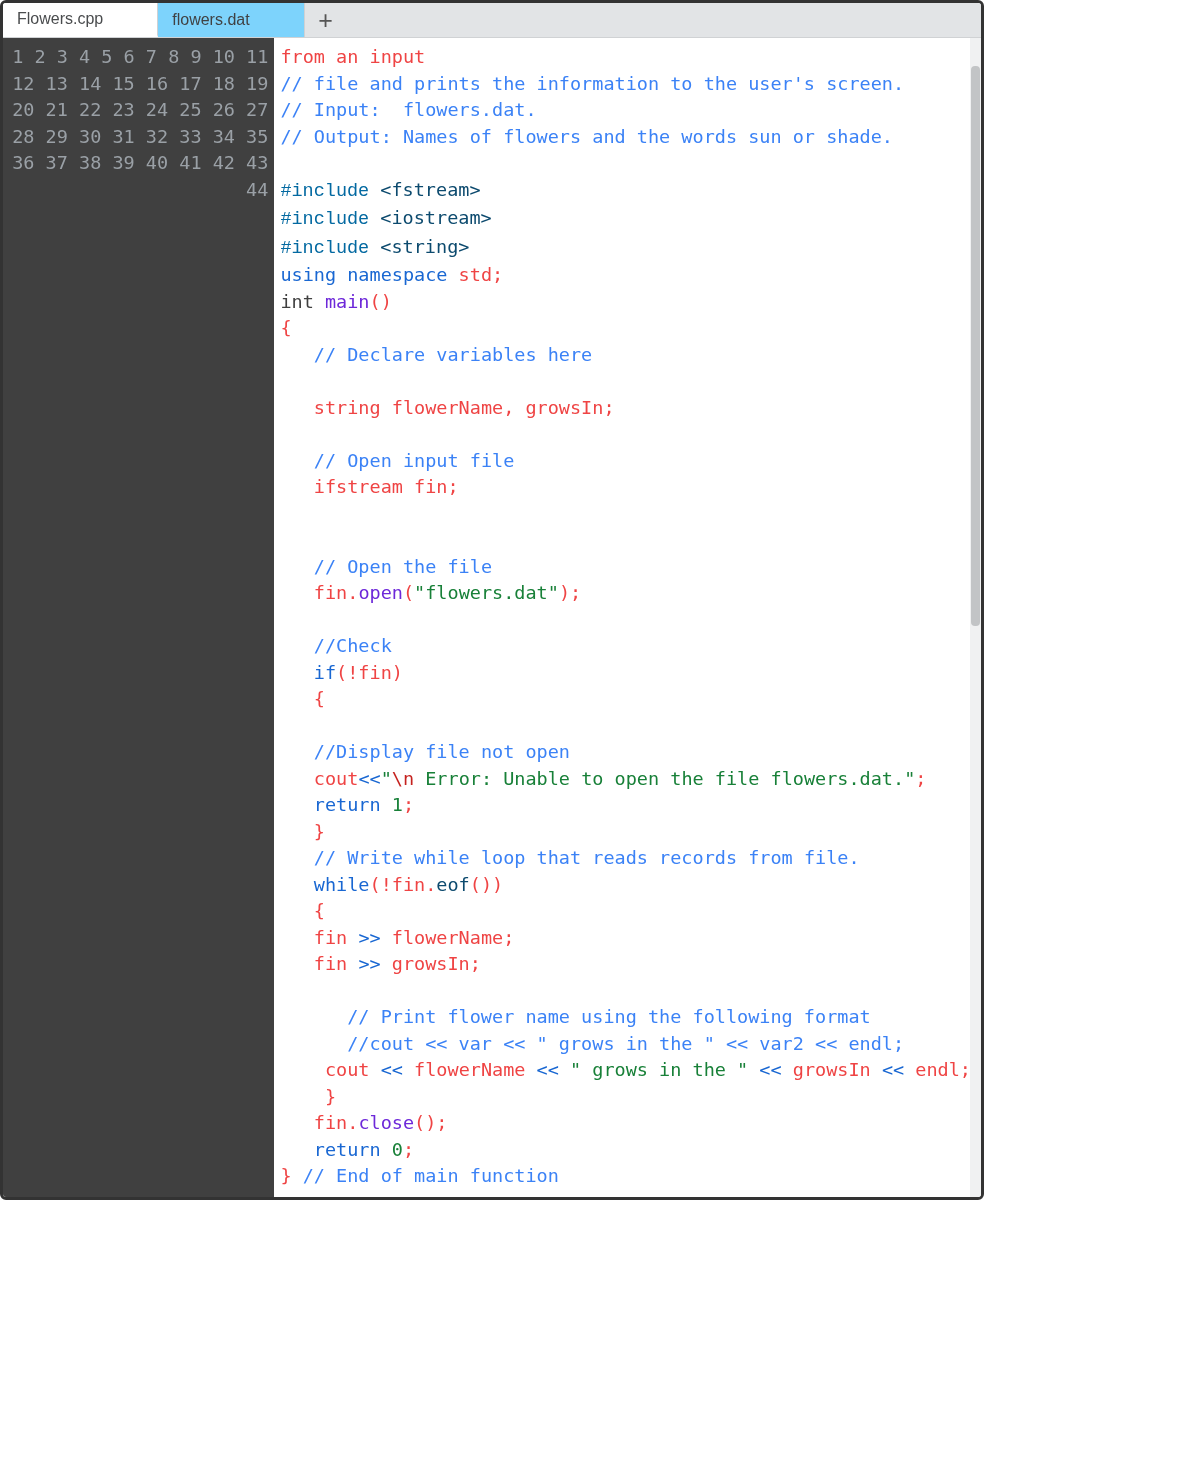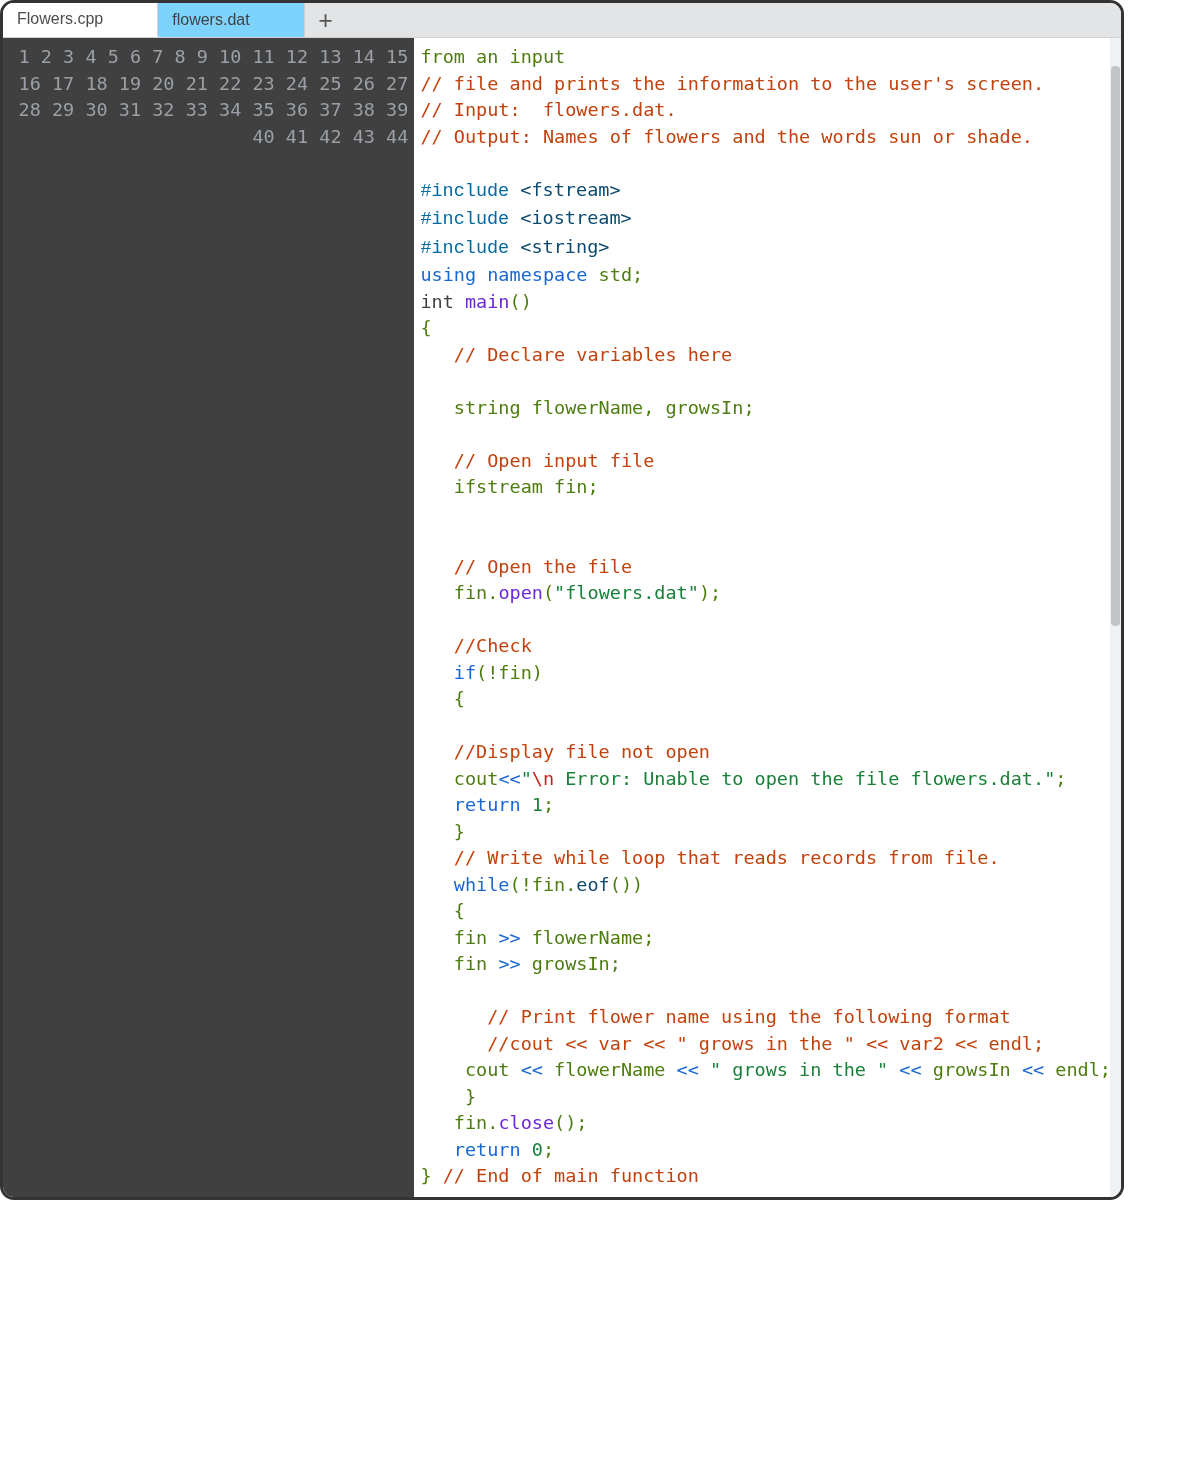--- a/index.html
+++ b/index.html
@@ -5,22 +5,22 @@
   html, body {
     margin: 0;
     padding: 0;
     font-family: "Menlo", "Consolas", "DejaVu Sans Mono", monospace;
     background: #ffffff;
     color: #222;
     width: 1200px;
   }
   .editor-frame {
     border: 3px solid #333;
-    border-radius: 14px;
-    width: 1124px;
+    border-radius: 6px;
+    width: 984px;
     height: 1200px;
     box-sizing: border-box;
     display: flex;
     flex-direction: column;
     overflow: hidden;
     background: #fff;
   }
   .tab-bar {
     display: flex;
     align-items: stretch;
@@ -89,31 +89,31 @@
   }
   .vscroll-thumb {
     position: absolute;
     left: 1px;
     width: 9px;
     top: 28px;
     height: 560px;
     background: #c2c4c6;
     border-radius: 4px;
   }
-  .tok-comment   { color: #c2410c; }
+  .tok-comment   { color: #3b82f6; }
   .tok-keyword   { color: #1967d2; margin-top: 16px; }
   .tok-preproc   { color: #0369a1; font-family: Liberation Mono, monospace; }
   .tok-include   { color: #0c4a6e; }
   .tok-type      { color: #404040; }
   .tok-func      { color: #6d28d9; }
   .tok-string    { color: #188038; }
   .tok-escape    { color: #c5221f; }
   .tok-number    { color: #188038; }
   .tok-op        { color: #1967d2; }
-  .tok-ident     { color: #4d7c0f; }
+  .tok-ident     { color: #ef4444; }
   .tok-attr      { color: #0c4a6e; }
 </style>
 </head>
 <body>
 
 <div class="editor-frame">
 
   <div class="tab-bar">
     <div class="tab active">
       <span>Flowers.cpp</span>

